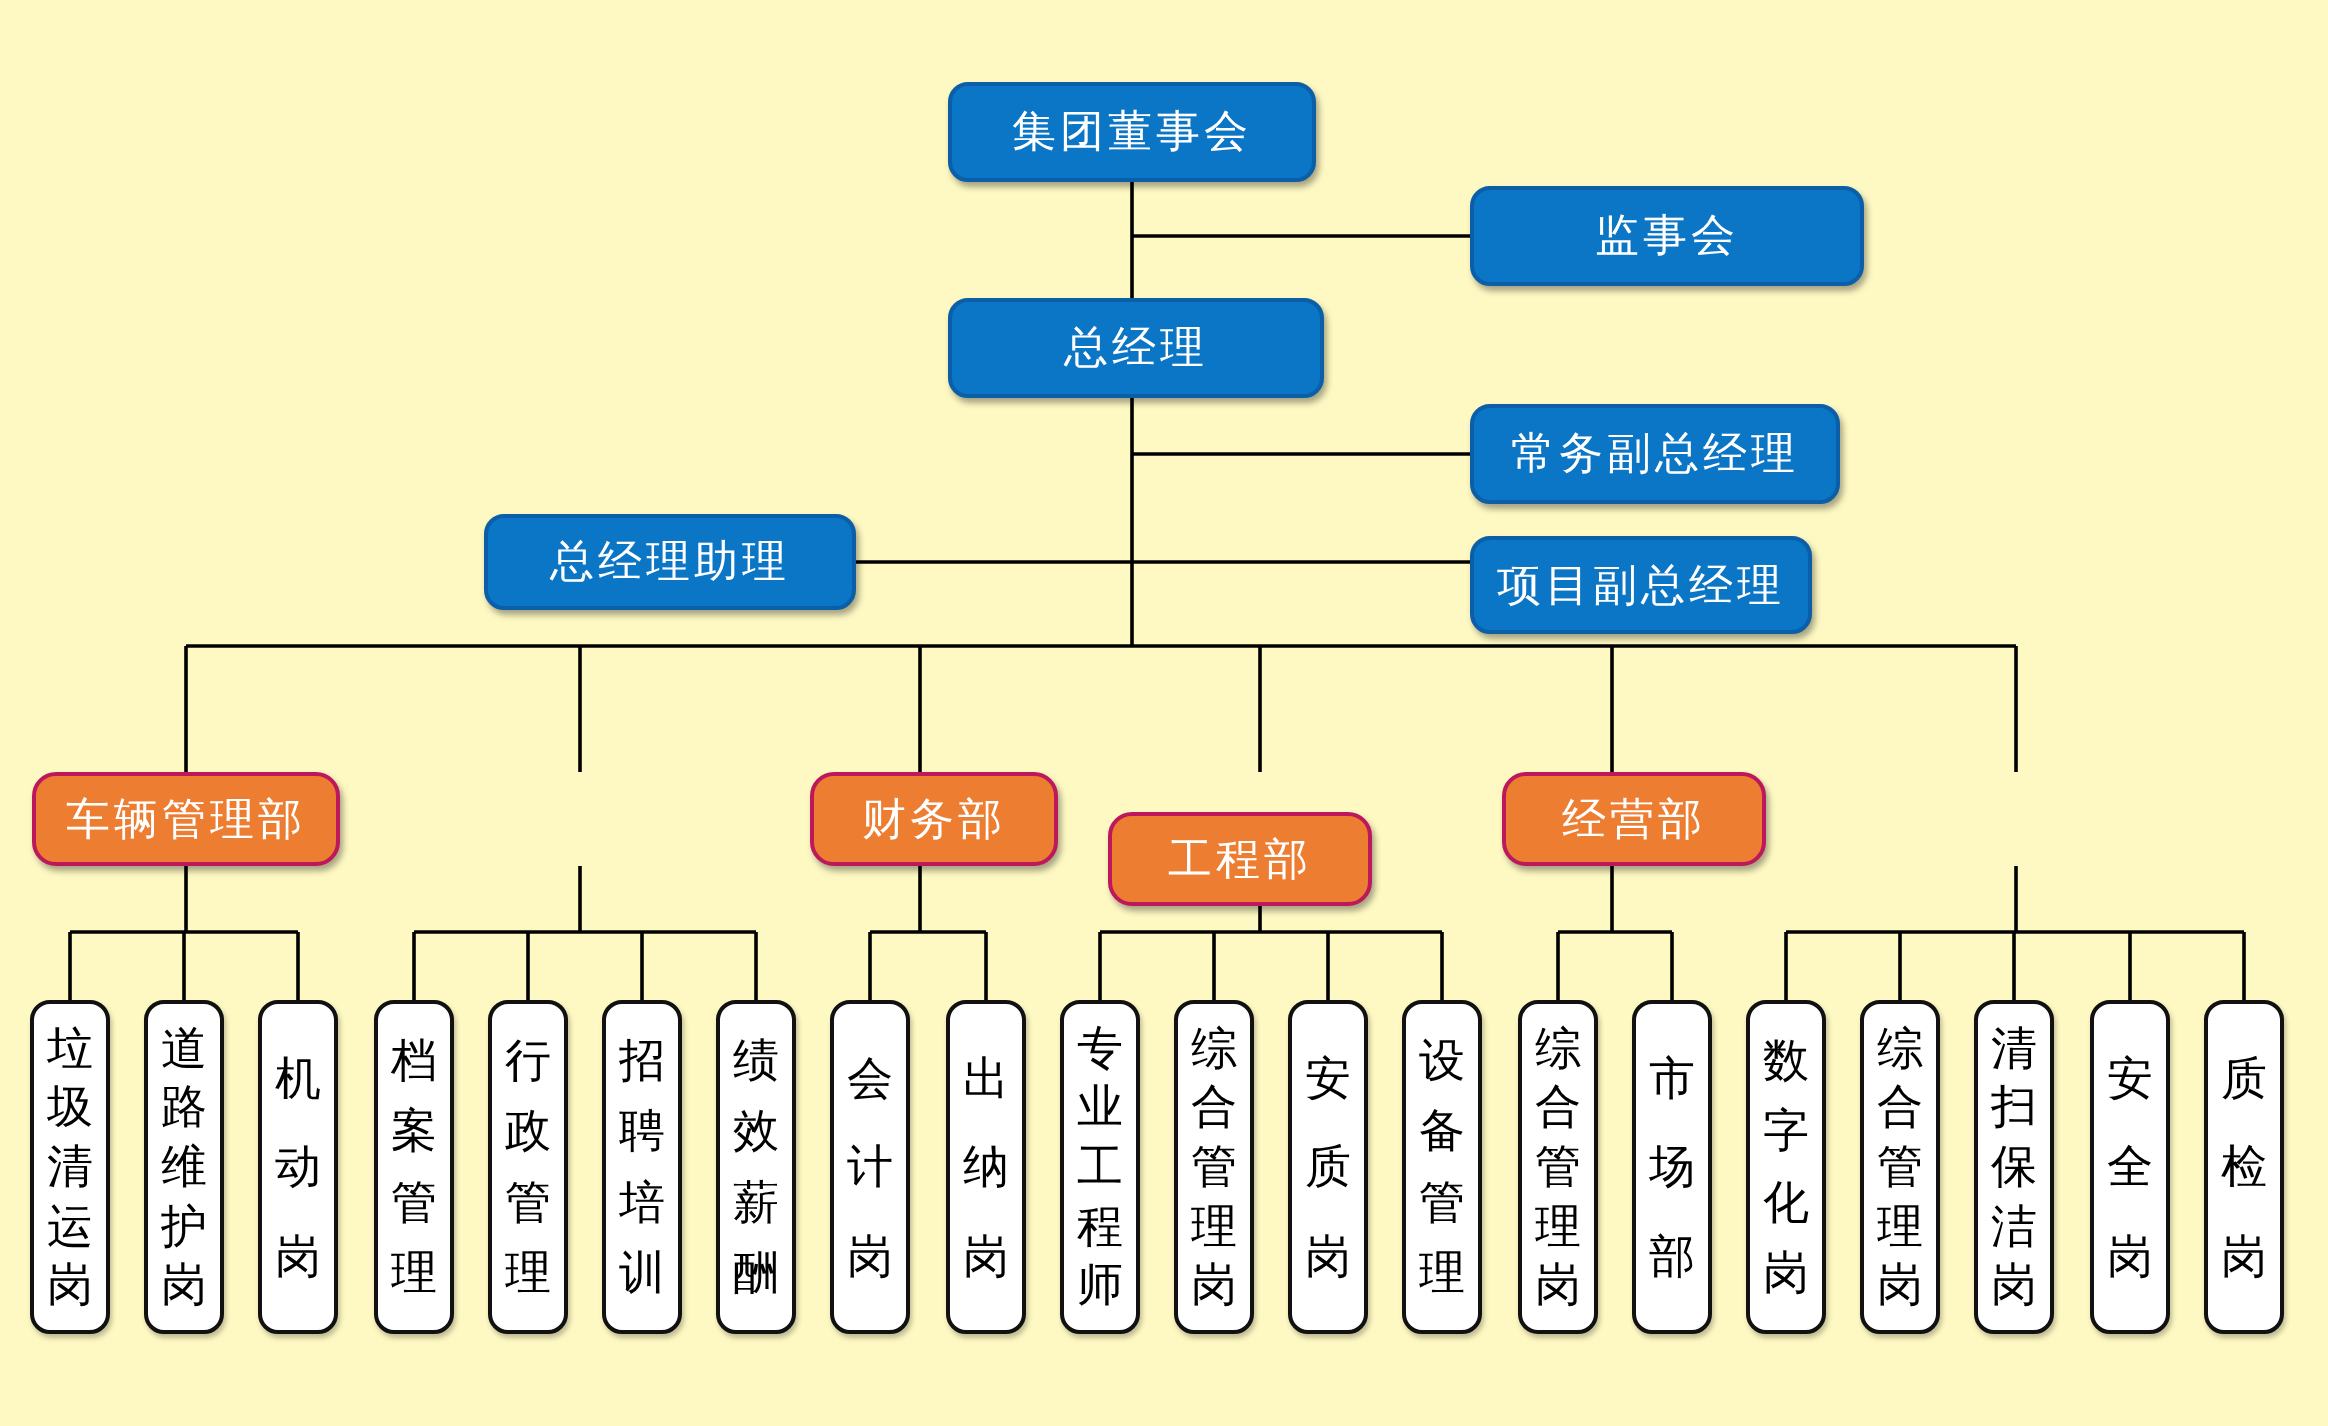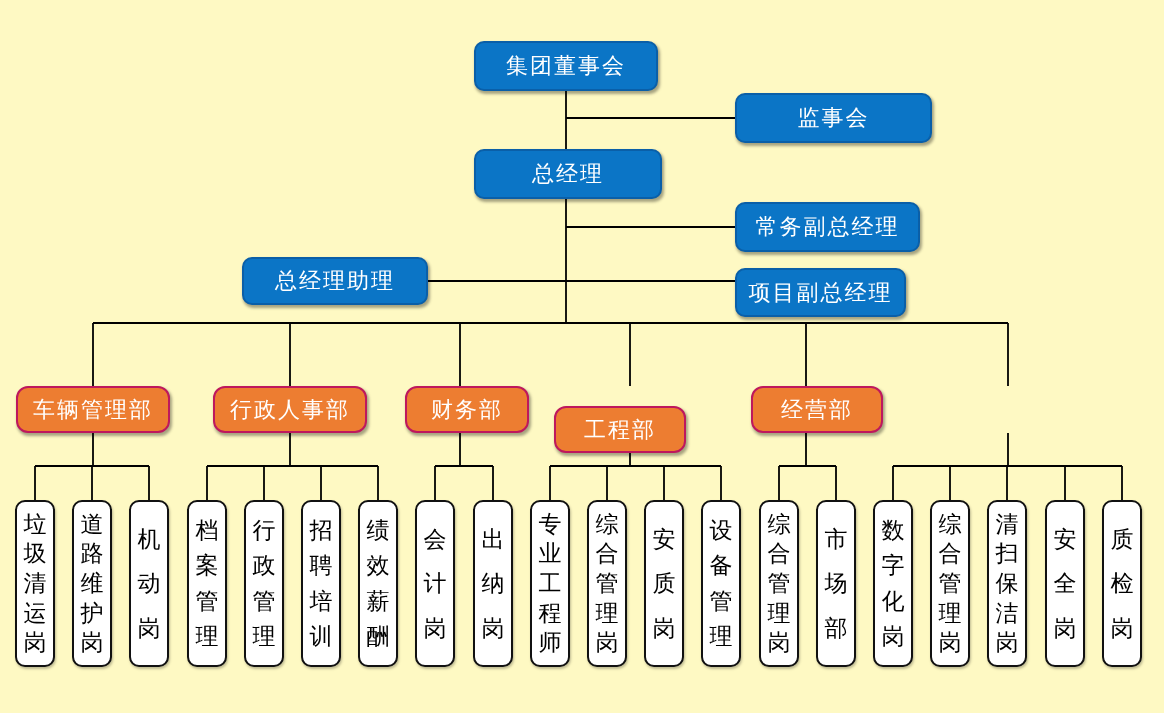--- a/index.html
+++ b/index.html
@@ -85,21 +85,20 @@
   </svg>
 
   <div class="node blue" style="left:474px; top:41px;  width:184px;">集团董事会</div>
   <div class="node blue" style="left:735px; top:93px;  width:197px;">监事会</div>
   <div class="node blue" style="left:474px; top:149px; width:188px;">总经理</div>
   <div class="node blue" style="left:735px; top:202px; width:185px;border-radius:10px;">常务副总经理</div>
   <div class="node blue" style="left:242px; top:257px; width:186px; height:48px;">总经理助理</div>
   <div class="node blue" style="left:735px; top:256px; width:171px; height:49px;margin-top:12px;">项目副总经理</div>
 
   <div class="node orange" style="left:16px;  width:154px;">车辆管理部</div>
-  <div class="node orange" style="left:213px; width:154px;">行政人事部</div>
   <div class="node orange" style="left:405px; width:124px;">财务部</div>
   <div class="node orange" style="left:554px; width:132px;margin-top:20px;">工程部</div>
   <div class="node orange" style="left:751px; width:132px;">经营部</div>
 
   <div class="node pos vtext" style="left:15px;">
       <span>垃</span>
       <span>圾</span>
       <span>清</span>
       <span>运</span>
       <span>岗</span>

